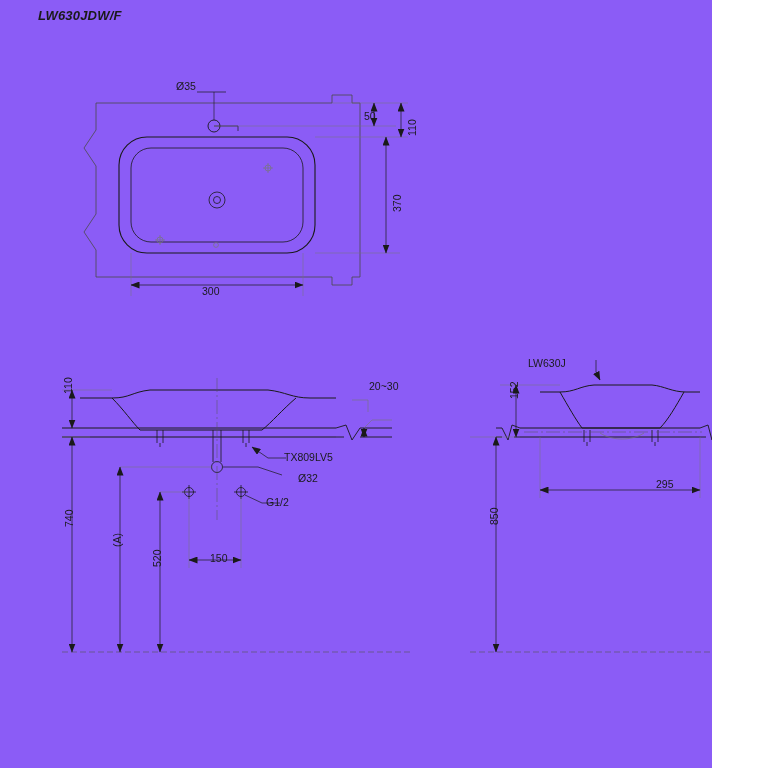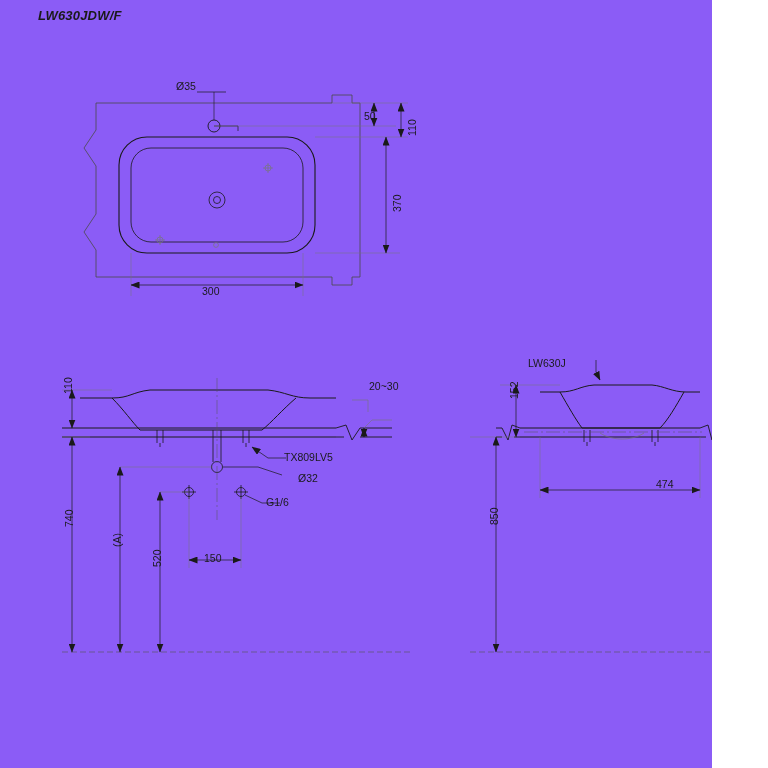--- a/index.html
+++ b/index.html
@@ -214,24 +214,24 @@
   <div class="lbl" style="left:176px; top:80px;">Ø35</div>
   <div class="lbl" style="left:364px; top:110px;">50</div>
   <div class="lbl vert" style="left:406px; top:136px;">110</div>
   <div class="lbl vert" style="left:391px; top:212px;">370</div>
   <div class="lbl" style="left:202px; top:285px;">300</div>
 
   <div class="lbl vert" style="left:62px; top:394px;">110</div>
   <div class="lbl" style="left:369px; top:380px;">20~30</div>
   <div class="lbl" style="left:284px; top:451px;">TX809LV5</div>
   <div class="lbl" style="left:268px; top:472px;margin-left:30px;">Ø32</div>
-  <div class="lbl" style="left:266px; top:496px;">G1/6</div>
-  <div class="lbl" style="left:204px; top:552px;text-align:center;">150</div>
+  <div class="lbl" style="left:266px; top:496px;">G1/2</div>
+  <div class="lbl" style="left:210px; top:552px;text-align:center;">150</div>
   <div class="lbl vert" style="left:151px; top:567px;">520</div>
   <div class="lbl vert" style="left:111px; top:547px;">(A)</div>
   <div class="lbl vert" style="left:63px; top:527px;">740</div>
 
   <div class="lbl" style="left:528px; top:357px;">LW630J</div>
   <div class="lbl vert" style="left:508px; top:399px;">152</div>
-  <div class="lbl" style="left:656px; top:478px;">474</div>
+  <div class="lbl" style="left:656px; top:478px;">295</div>
   <div class="lbl vert" style="left:488px; top:525px;">850</div>
 
 </div>
 
 </body></html>

